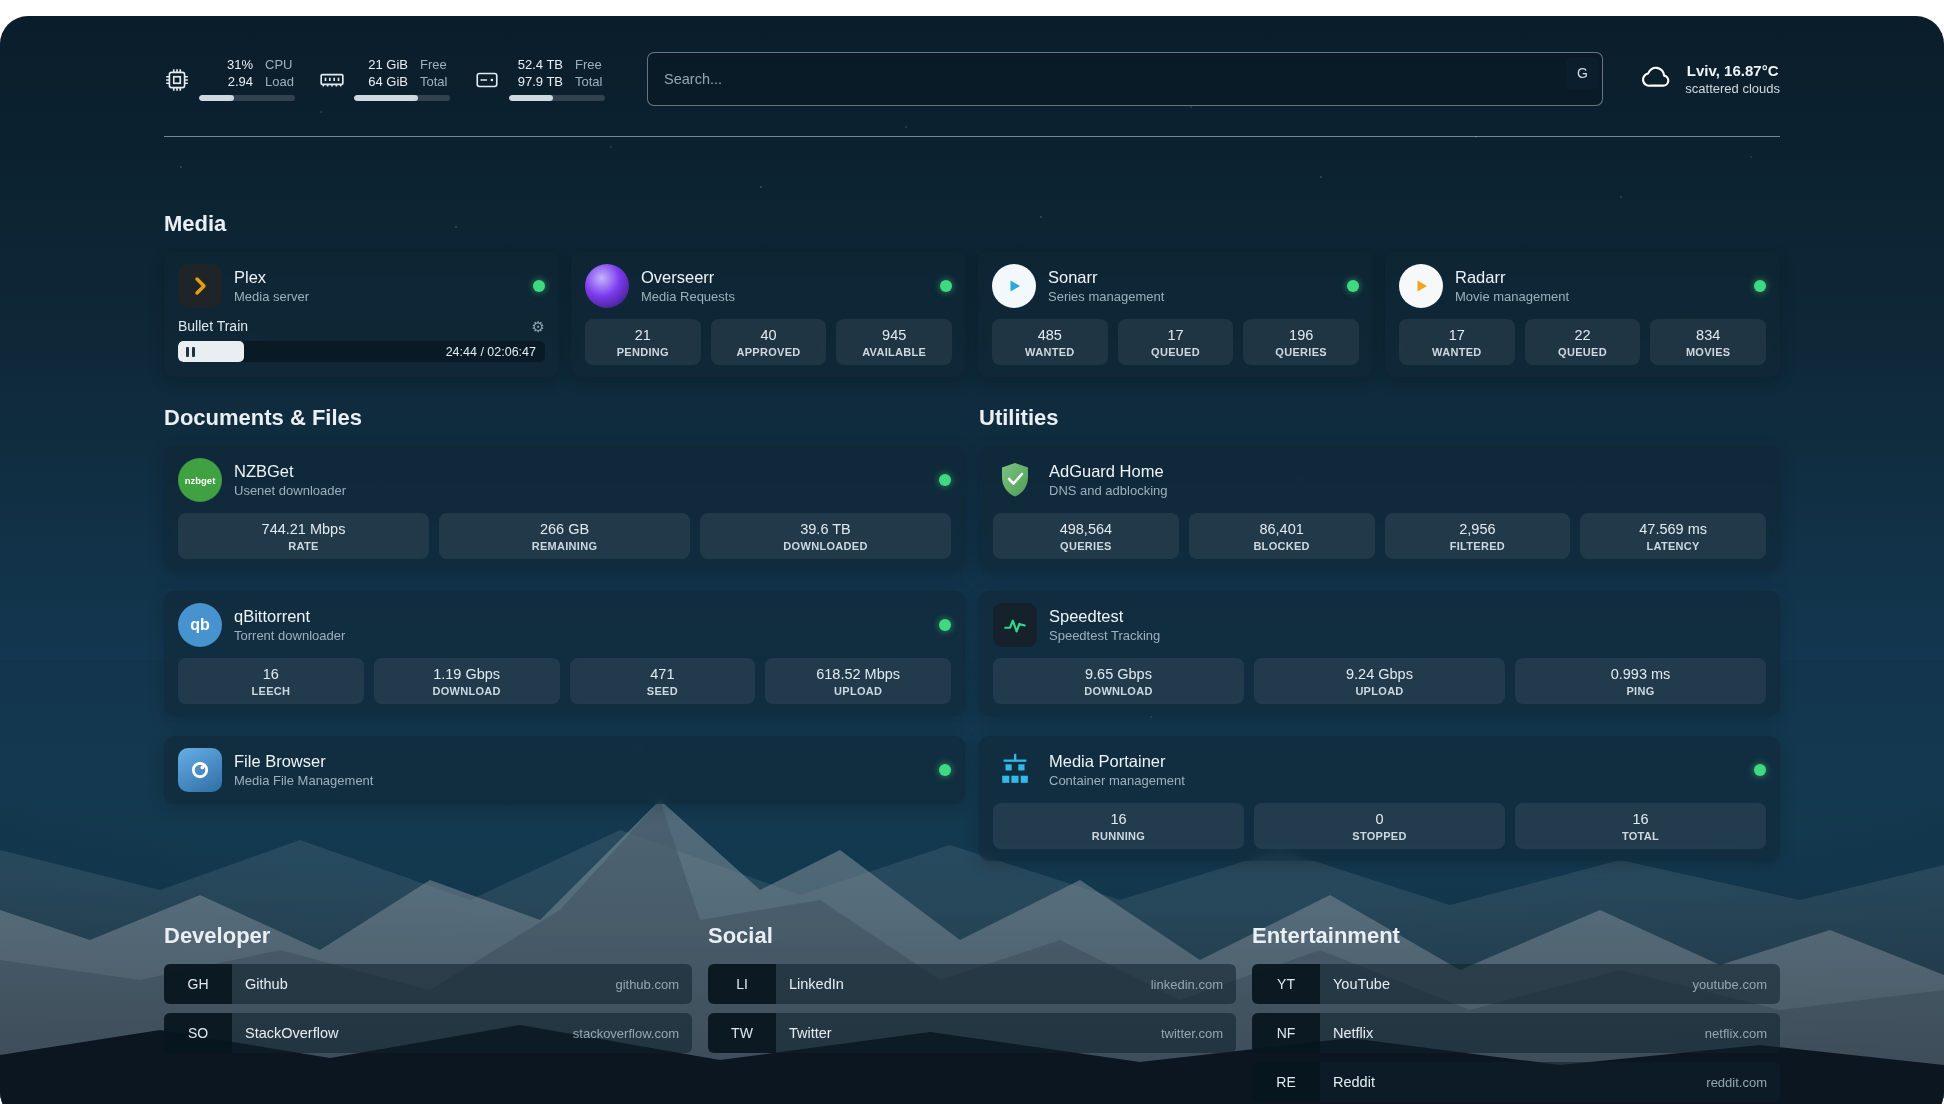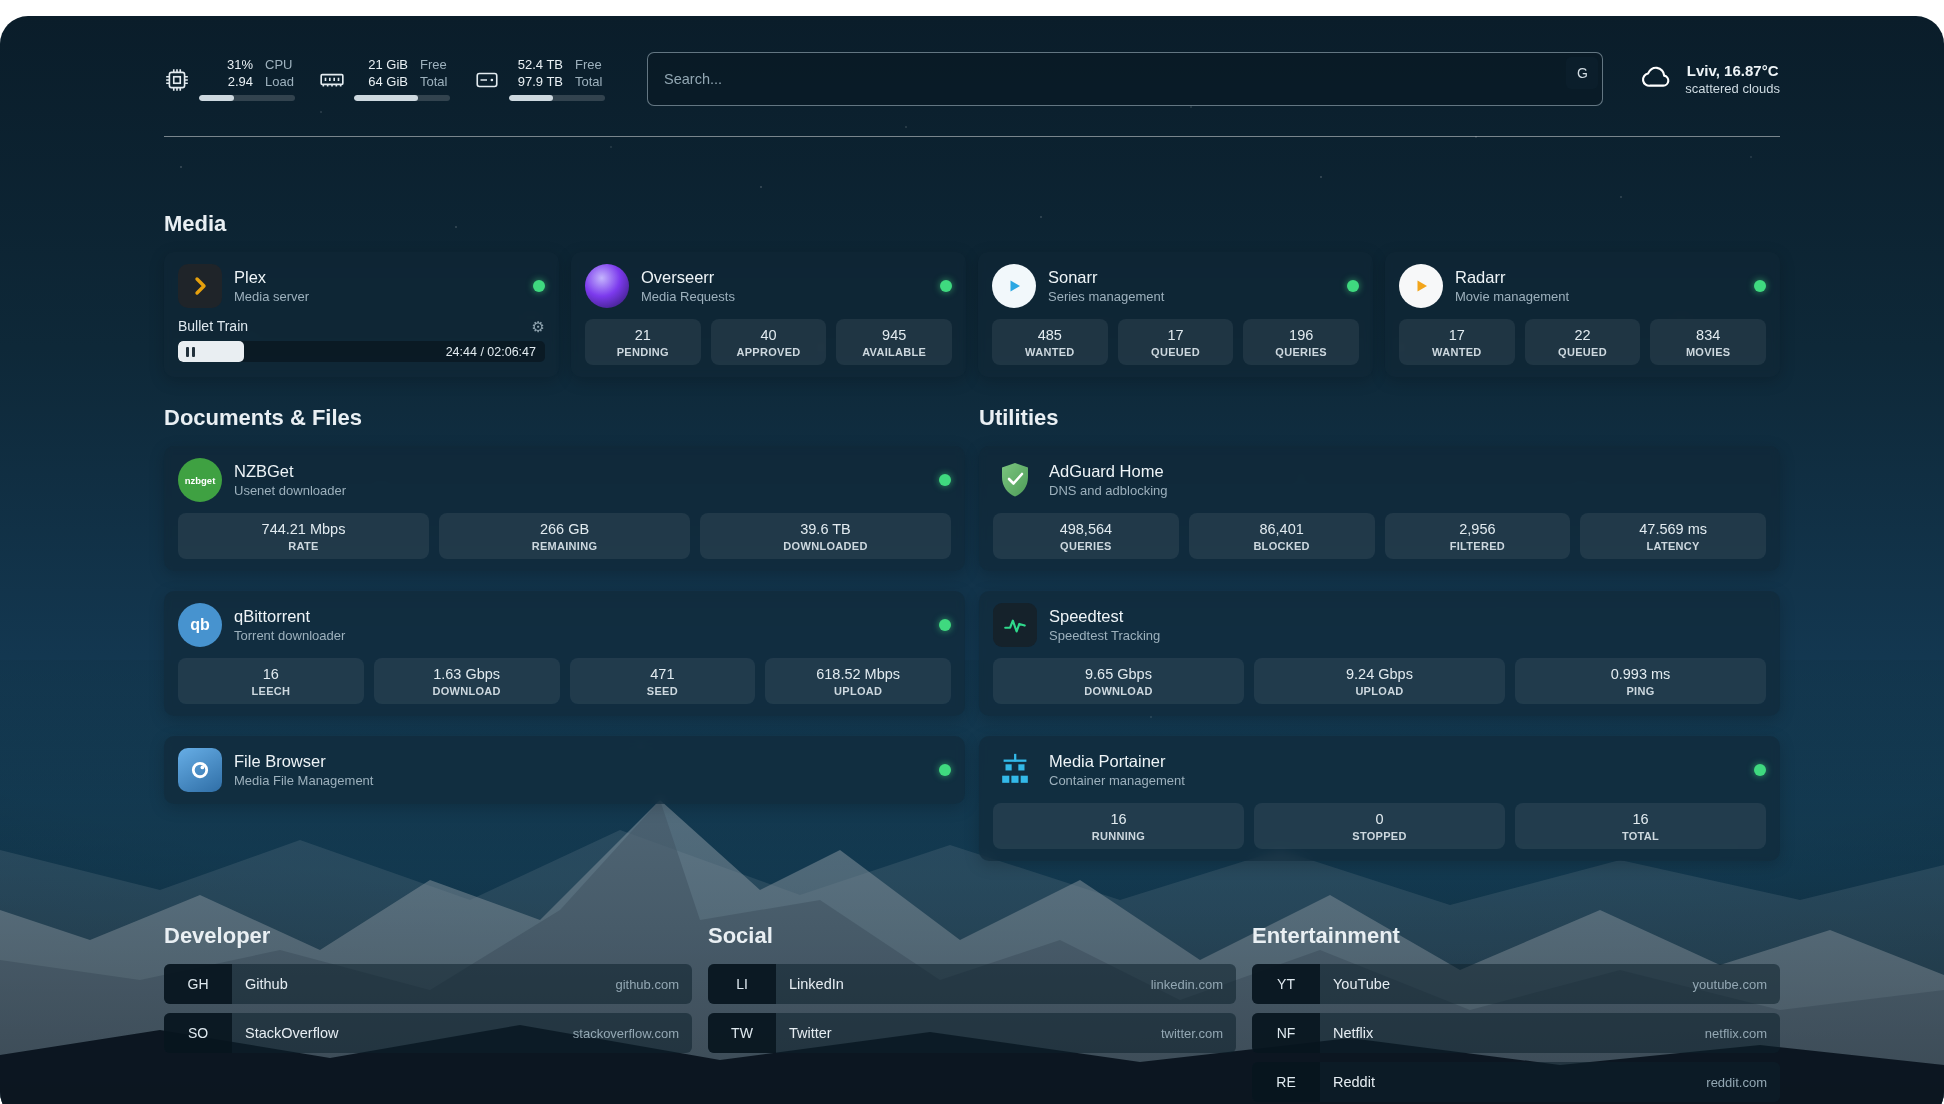--- a/index.html
+++ b/index.html
@@ -384,21 +384,21 @@
               <div class="desc">Torrent downloader</div>
             </div>
             <span class="dot"></span>
           </div>
           <div class="stats-row">
             <div class="stat">
                 <div class="sv">16</div>
                 <div class="sl">LEECH</div>
               </div>
             <div class="stat">
-                <div class="sv">1.63 Gbps</div>
+                <div class="sv">1.19 Gbps</div>
                 <div class="sl">DOWNLOAD</div>
               </div>
             <div class="stat">
                 <div class="sv">471</div>
                 <div class="sl">SEED</div>
               </div>
             <div class="stat">
                 <div class="sv">618.52 Mbps</div>
                 <div class="sl">UPLOAD</div>
               </div>

